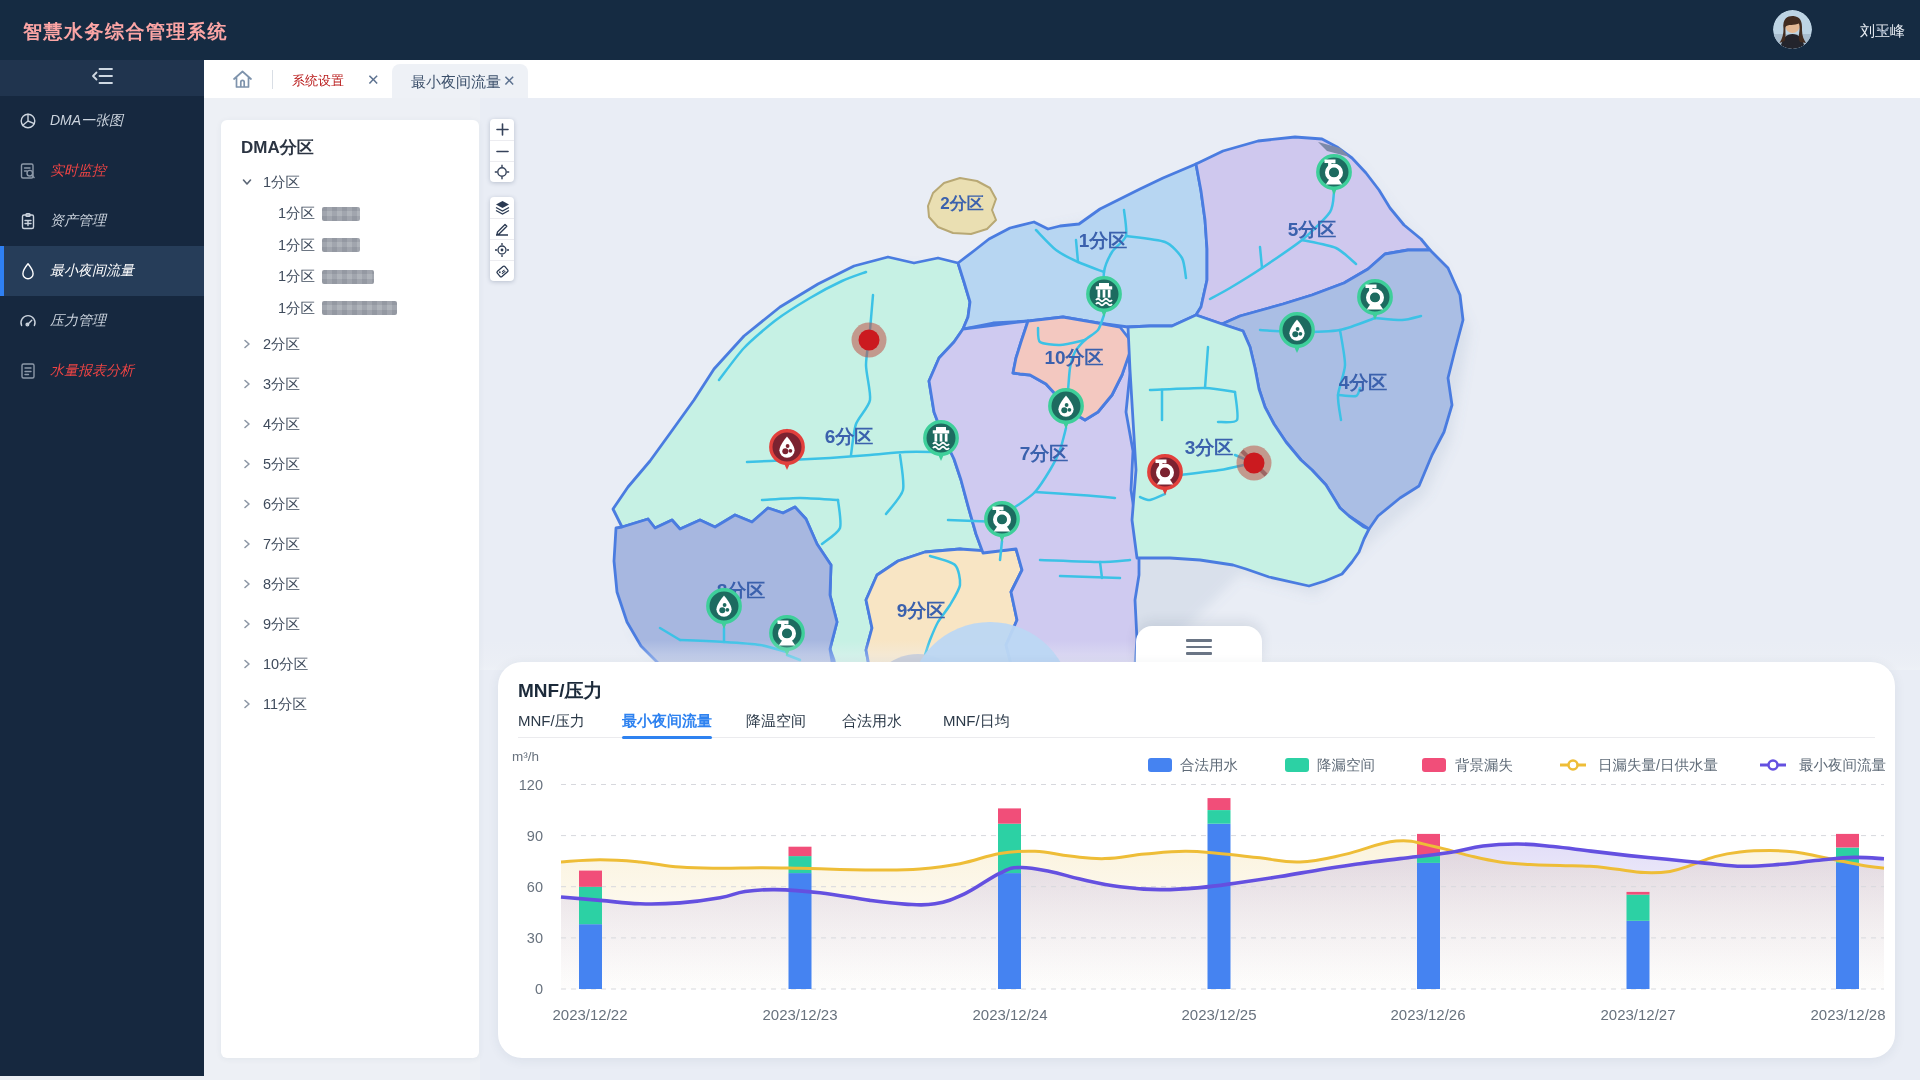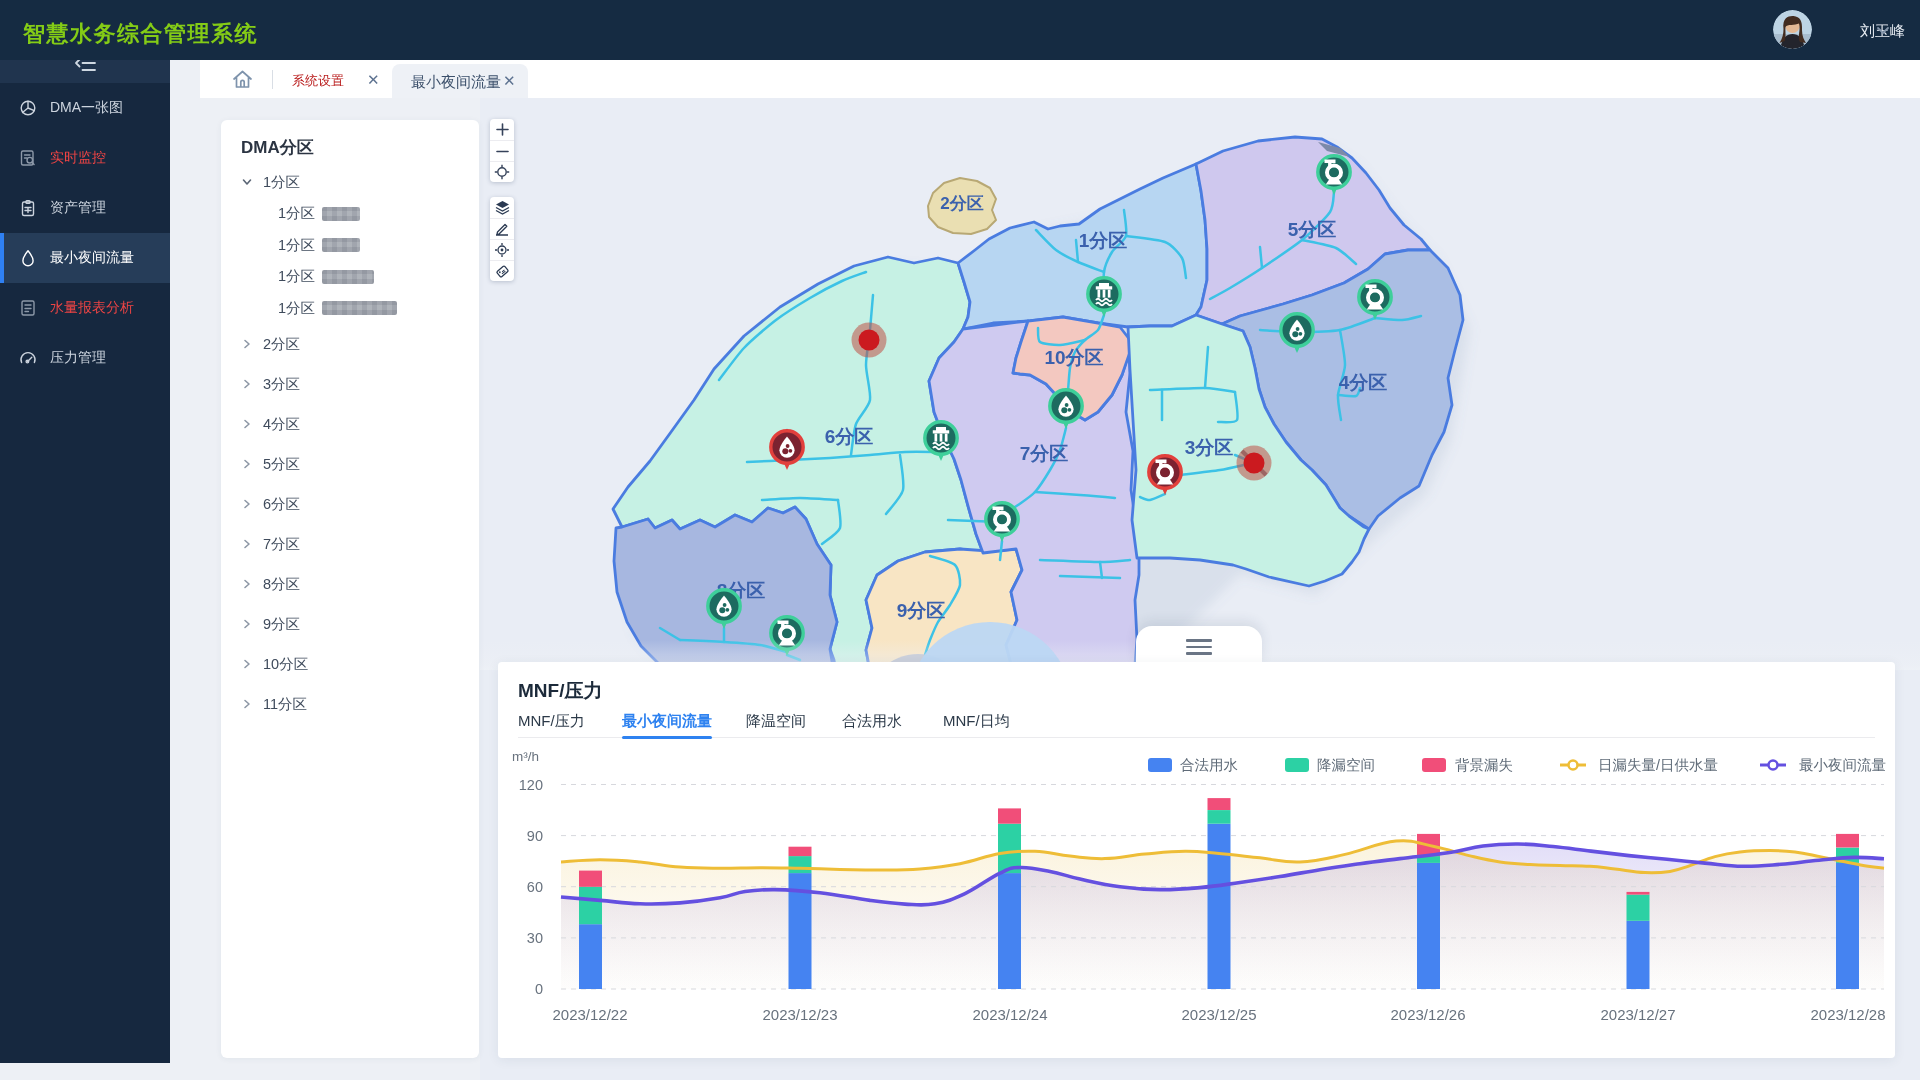--- a/index.html
+++ b/index.html
@@ -1,26 +1,26 @@
 <!DOCTYPE html>
 <html lang="zh"><head>
 <meta charset="utf-8">
 <title>智慧水务综合管理系统</title>
 <style>
 * { margin:0; padding:0; box-sizing:border-box; }
 html,body { width:1920px; height:1080px; overflow:hidden; font-family:"Liberation Sans",sans-serif; background:#edf0f5;}
 #page { position:relative; width:1920px; height:1080px; }
 
 #hdr { position:absolute; left:0; top:0; width:1920px; height:60px; background:#152b42; z-index:30; }
-#hdr .title { position:absolute; left:23px; top:19px; color:#84cc16; font-size:22px; font-weight:bold; letter-spacing:1.5px; }
+#hdr .title { position:absolute; left:23px; top:19px; color:#fca5a5; font-size:19px; font-weight:bold; letter-spacing:1.5px; }
 #hdr .avatar { position:absolute; left:1773px; top:10px; width:39px; height:39px; border-radius:50%; overflow:hidden; }
 #hdr .uname { position:absolute; left:1822px; top:22px; color:#e9eef4; font-size:15px;margin-left:38px; }
 #hdr .uchev { position:absolute; left:1876px; top:26px; }
 
-#sb { position:absolute; left:0; top:43px; width:170px; height:1020px; background:#16283f; z-index:29; }
+#sb { position:absolute; left:0; top:56px; width:204px; height:1020px; background:#16283f; z-index:29;font-style:italic; }
 #sb .fold { height:40px; background:#20344e; display:flex; align-items:center; justify-content:center; }
 .mi { position:relative; height:50px; display:flex; align-items:center; color:#ccd4de; font-size:14px; cursor:default; }
 .mi .micon { width:20px; height:20px; margin:0 12px 0 18px; fill:none; stroke:#ccd4de; stroke-width:1.4; stroke-linecap:round; stroke-linejoin:round; }
 .mi.dim { color:#ef4444; } .mi.dim .micon { stroke:#8d99a9; }
 .mi.active { background:#263d59; color:#ffffff; }
 .mi.active .micon { stroke:#ffffff; }
 .mi.active::before { content:""; position:absolute; left:0; top:0; width:4px; height:50px; background:#2f80f2; }
 
 #tabs { position:absolute; left:200px; top:60px; width:1720px; height:38px; background:#ffffff; z-index:28; }
 #tabs .home { position:absolute; left:31px; top:8px; }
@@ -44,21 +44,21 @@
 .trow .chev { width:12px; height:12px; margin-right:10px; }
 .trow0 { height:32px; display:flex; align-items:center; font-size:14.5px; color:#3f4b5c; }
 .crow { height:31.5px; display:flex; align-items:center; font-size:14.5px; color:#3f4b5c; padding-left:37px; }
 .crow .blur { height:14px; margin-left:7px; border-radius:2px;
   background-image:repeating-linear-gradient(0deg,#b4b8bf 0 5px,#c9ccd1 5px 10px),repeating-linear-gradient(90deg,#b8bcc3 0 5px,#cdd0d5 5px 10px);
   background-blend-mode:multiply; opacity:0.85; }
 
 #handle { position:absolute; left:1136px; top:626px; width:126px; height:40px; background:#ffffff; border-radius:16px 16px 0 0; z-index:11; box-shadow:0 -5px 12px rgba(40,60,90,0.10); }
 #handle .bars { position:absolute; left:50px; top:13px; width:26px; }
 #handle .bars div { height:2.5px; background:#6a7585; margin-bottom:4.2px; border-radius:1px; }
-#panel { position:absolute; left:498px; top:662px; width:1397px; height:396px; background:#ffffff; border-radius:4px; z-index:12; box-shadow:0 2px 12px rgba(40,60,90,0.08); }
+#panel { position:absolute; left:498px; top:662px; width:1397px; height:396px; background:#ffffff; border-radius:24px; z-index:12; box-shadow:0 2px 12px rgba(40,60,90,0.08); }
 #panel h2 { position:absolute; left:20px; top:16px; font-size:19px; color:#1c2a3a; font-weight:bold; }
 .ptabs { position:absolute; left:20px; top:50px; width:1357px; height:26px; border-bottom:1px solid #ebebee; font-size:15px; color:#2c3a49; }
 .ptabs span { position:absolute; top:0; }
 .ptabs .on { color:#2e82f0; font-weight:bold; }
 .ptabs .on::after { content:""; position:absolute; left:0; right:0; top:24px; height:3px; background:#2e82f0; border-radius:2px; }
 #chart { position:absolute; left:0; top:0; width:1397px; height:396px; }
 </style>
 </head>
 <body>
 <div id="page">
@@ -291,34 +291,34 @@
           <path d="M7 9.5 h6 M7 12.5 h6 M10 9.5 v5"></path>
         </svg>
         <span>资产管理</span>
       </div>
 <div class="mi active">
         <svg viewBox="0 0 20 20" class="micon">
           <path d="M10 2.8 C10 2.8 4.9 9 4.9 12.7 a5.1 5.1 0 0 0 10.2 0 C15.1 9 10 2.8 10 2.8 Z"></path>
         </svg>
         <span>最小夜间流量</span>
       </div>
-<div class="mi dim">
-        <svg viewBox="0 0 20 20" class="micon">
-          <rect x="4" y="3" width="12" height="14" rx="1.5"></rect>
-          <path d="M7 7 h6 M7 10.5 h6 M7 13.5 h3.5"></path>
-        </svg>
-        <span>水量报表分析</span>
-      </div>
 <div class="mi">
         <svg viewBox="0 0 20 20" class="micon">
           <path d="M3.6 14.5 A7 7 0 1 1 16.4 14.5"></path>
           <path d="M9.6 13.4 L13.8 9.2"></path>
           <circle cx="9.4" cy="13.6" r="1.3"></circle>
         </svg>
         <span>压力管理</span>
+      </div>
+<div class="mi dim">
+        <svg viewBox="0 0 20 20" class="micon">
+          <rect x="4" y="3" width="12" height="14" rx="1.5"></rect>
+          <path d="M7 7 h6 M7 10.5 h6 M7 13.5 h3.5"></path>
+        </svg>
+        <span>水量报表分析</span>
       </div>
 
 </div>
 
 <div id="tabs">
   <svg class="home" width="23" height="23" viewBox="0 0 23 23">
         <path d="M3 11 L11.5 3.5 L20 11 M5.5 9.5 V19 H17.5 V9.5 M9.8 19 V14 a1.7 1.7 0 0 1 3.4 0 V19" fill="none" stroke="#7e93ac" stroke-width="1.7" stroke-linecap="round" stroke-linejoin="round"></path>
       </svg>
   <div class="sep"></div>
   <div class="t1">系统设置</div>

